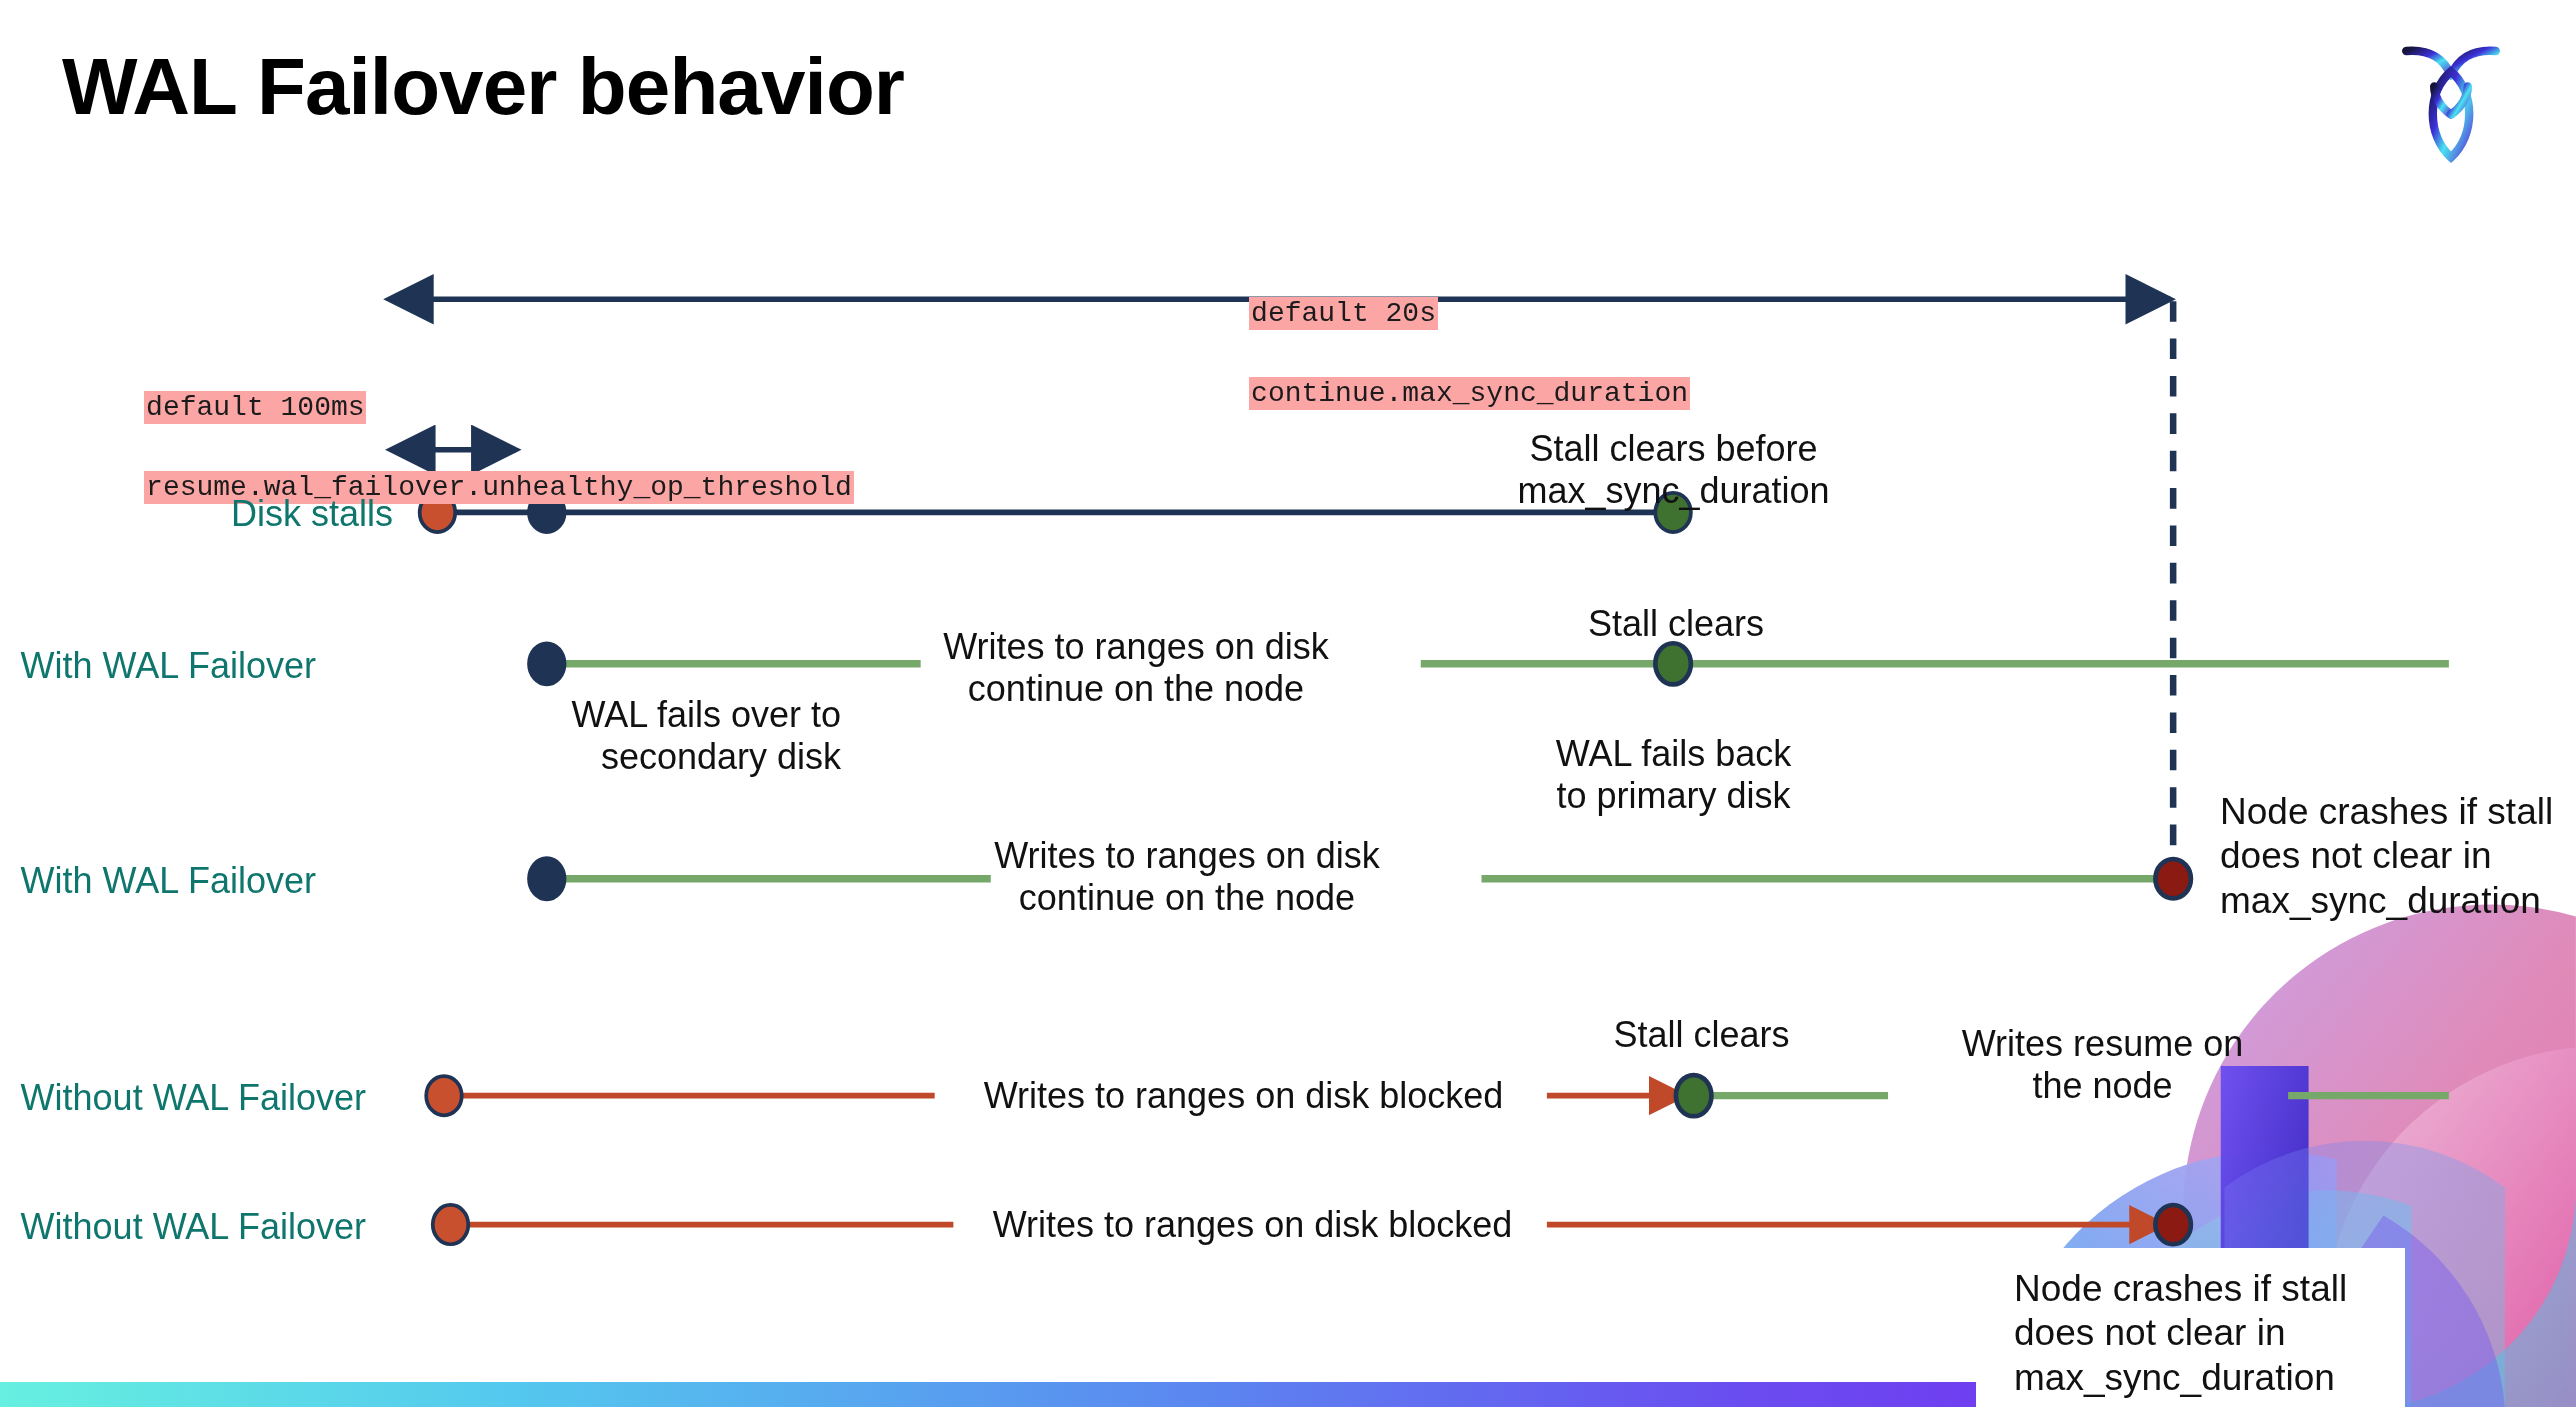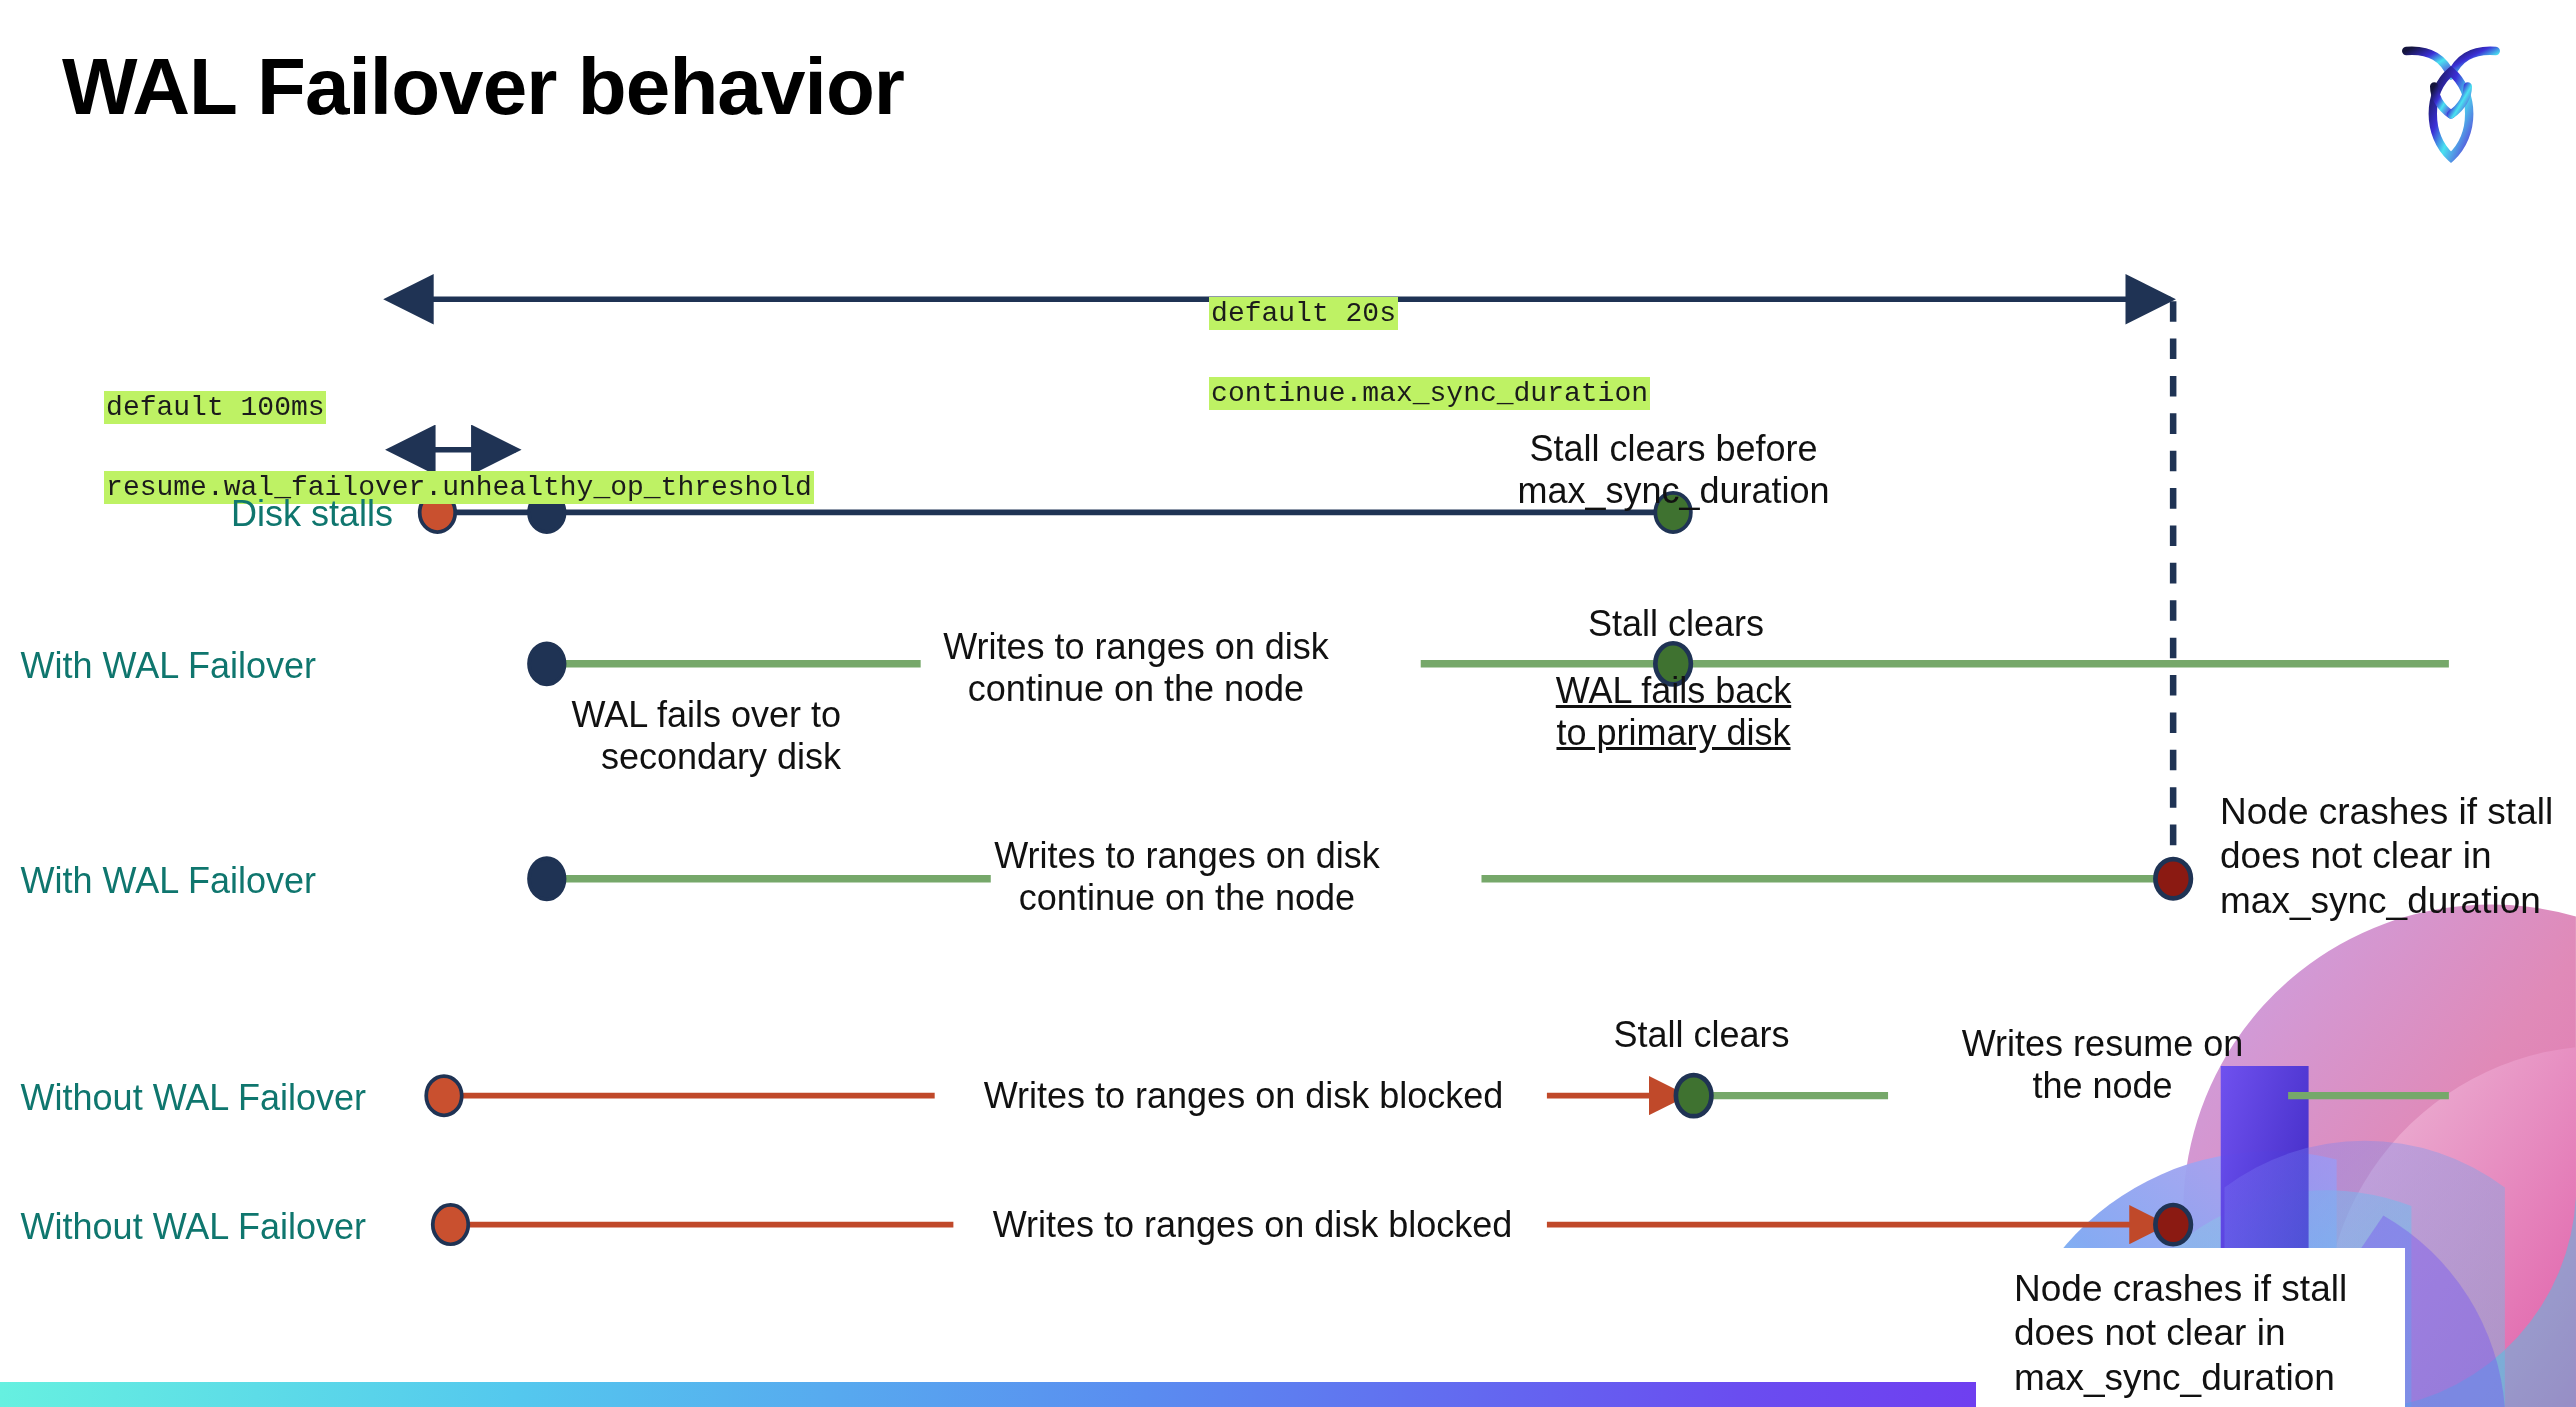--- a/index.html
+++ b/index.html
@@ -33,21 +33,21 @@
   
   #diagram{position:absolute;left:0;top:0;width:2576px;height:1408px;}
 
   
   .code-chip{
     position:absolute;
     font-family:"Liberation Mono", monospace;
     font-size:28px;line-height:40px;color:#1b1b1b;
     white-space:pre;
   }
-  .code-chip span{background:#bef264;padding:0.9px 1.9px;}
+  .code-chip span{background:#fca5a5;padding:0.9px 1.9px;margin-left:40px;}
 
   
   .row-label{
     position:absolute;
     font-size:36px;color:#0f766e;white-space:nowrap;
     text-align:right;
   }
 
   
   .annot{
@@ -195,21 +195,21 @@
 max_sync_duration</div>
 
   <div class="annot" style="left:1503px;top:603px;width:346px;">Stall clears</div>
 
   <div class="annot" style="left:921px;top:626px;width:430px;">Writes to ranges on disk
 continue on the node</div>
 
   <div class="annot" style="left:430px;top:694px;width:411px;text-align:right;">WAL fails over to
 secondary disk</div>
 
-  <div class="annot" style="left:1496px;top:670px;width:355px;text-decoration:underline;">WAL fails  back
+  <div class="annot" style="left:1496px;top:733px;width:355px;">WAL fails  back
 to primary disk</div>
 
   <div class="annot" style="left:972px;top:835px;width:430px;">Writes to ranges on disk
 continue on the node</div>
 
   <div class="annot crash left" style="left:2220px;top:790px;width:355px;">Node crashes if stall
 does not clear in
 max_sync_duration</div>
 
   <div class="annot" style="left:935px;top:1075px;width:617px;">Writes to ranges on disk  blocked</div>

